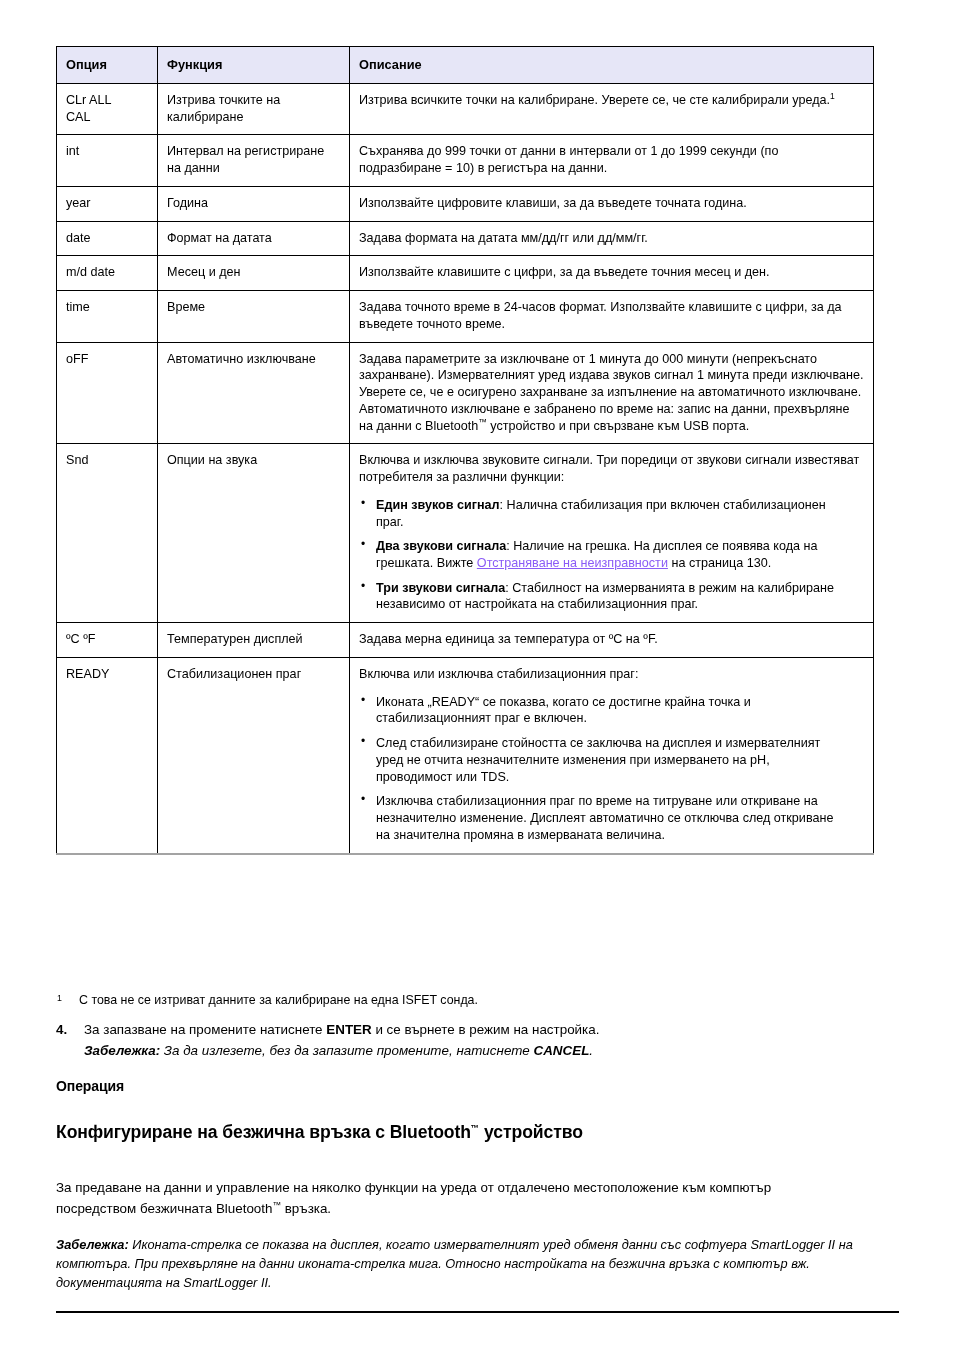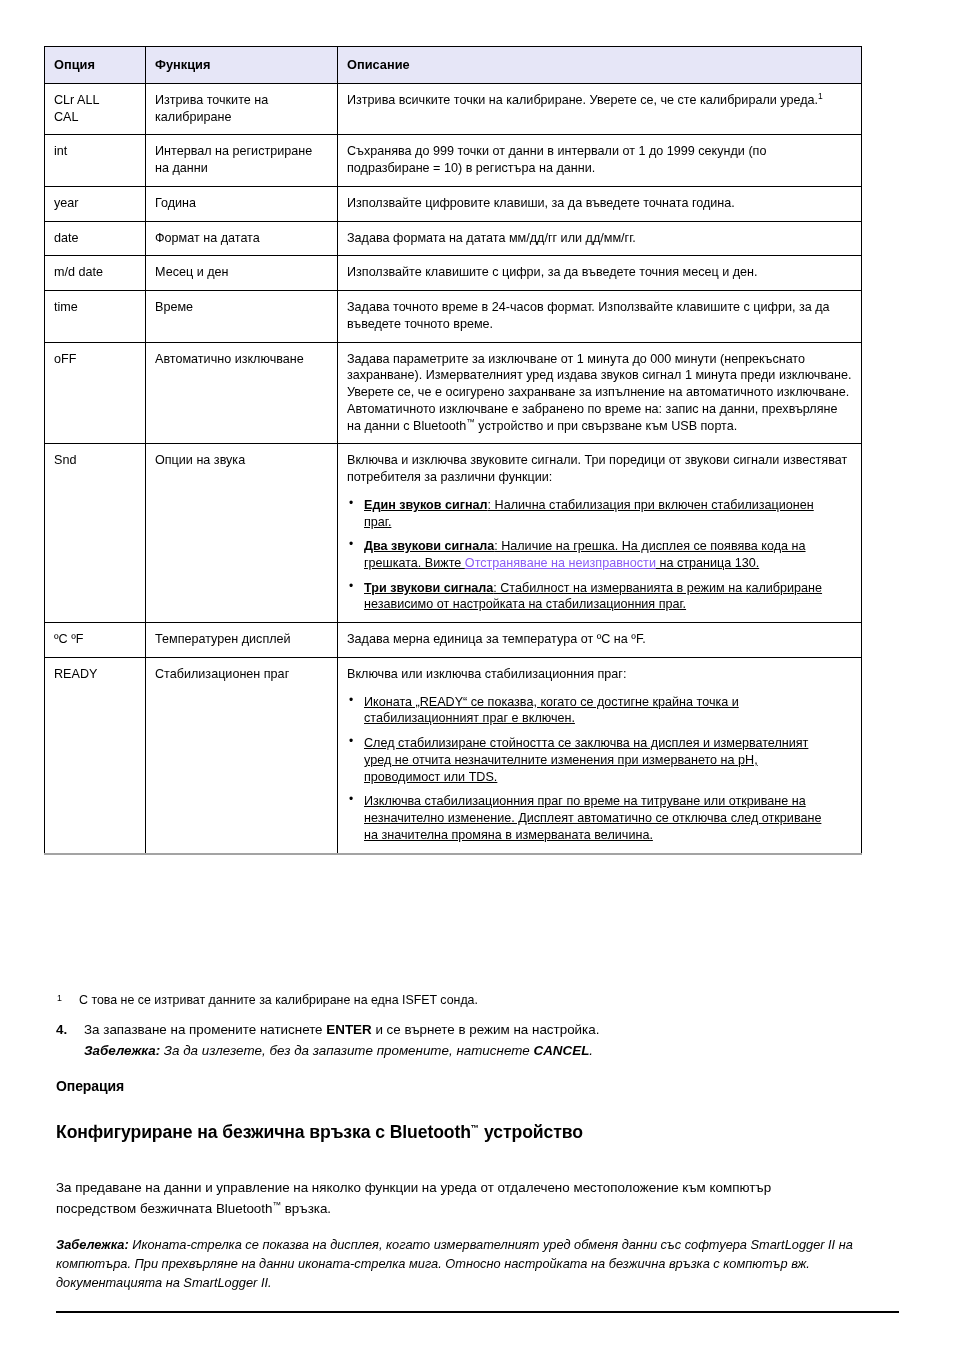--- a/index.html
+++ b/index.html
@@ -20,21 +20,21 @@
     position: absolute;
     left: 0; top: 0;
     width: 954px;
     height: 1354px;
     box-sizing: border-box;
   }
 
   
   .opts-table {
     position: absolute;
-    left: 44px;
+    left: 56px;
     top: 46px;
     width: 818px;
     border-collapse: collapse;
     table-layout: fixed;
     font-size: 12.6px;
     line-height: 1.33;
   }
   .opts-table td, .opts-table th {
     border: 1px solid #000000;
     vertical-align: top;
@@ -57,21 +57,20 @@
   .col-desc  { width: auto; }
 
   .opt-name { font-weight: bold; white-space: pre-line; }
 
   .desc p { margin: 0 0 0 0; }
 
   ul.bullets {
     margin: 11px 16px 0 0;
     padding: 0;
     list-style: none;
-    text-decoration: underline;
   }
   ul.bullets li {
     position: relative;
     padding-left: 17px;
     margin-bottom: 8px;
   }
   ul.bullets li:last-child { margin-bottom: 0; }
   ul.bullets li::before {
     content: "\2022";
     position: absolute;

